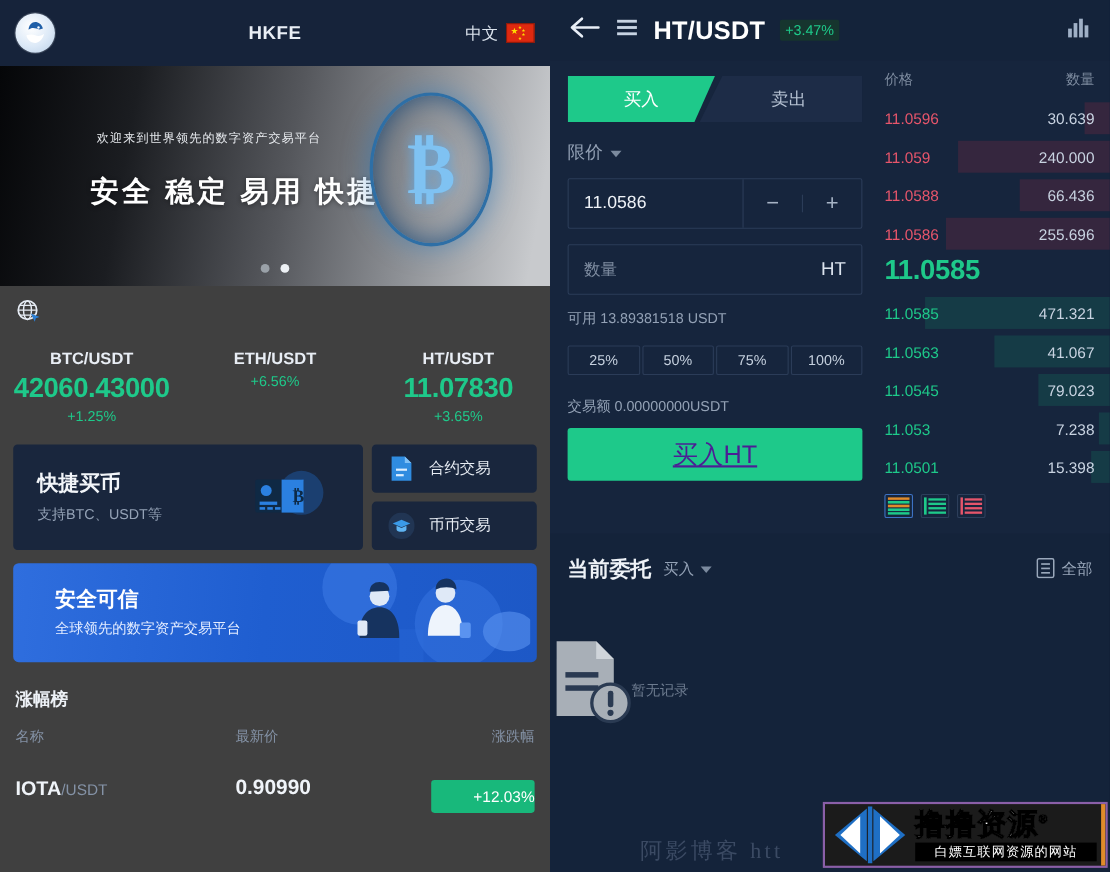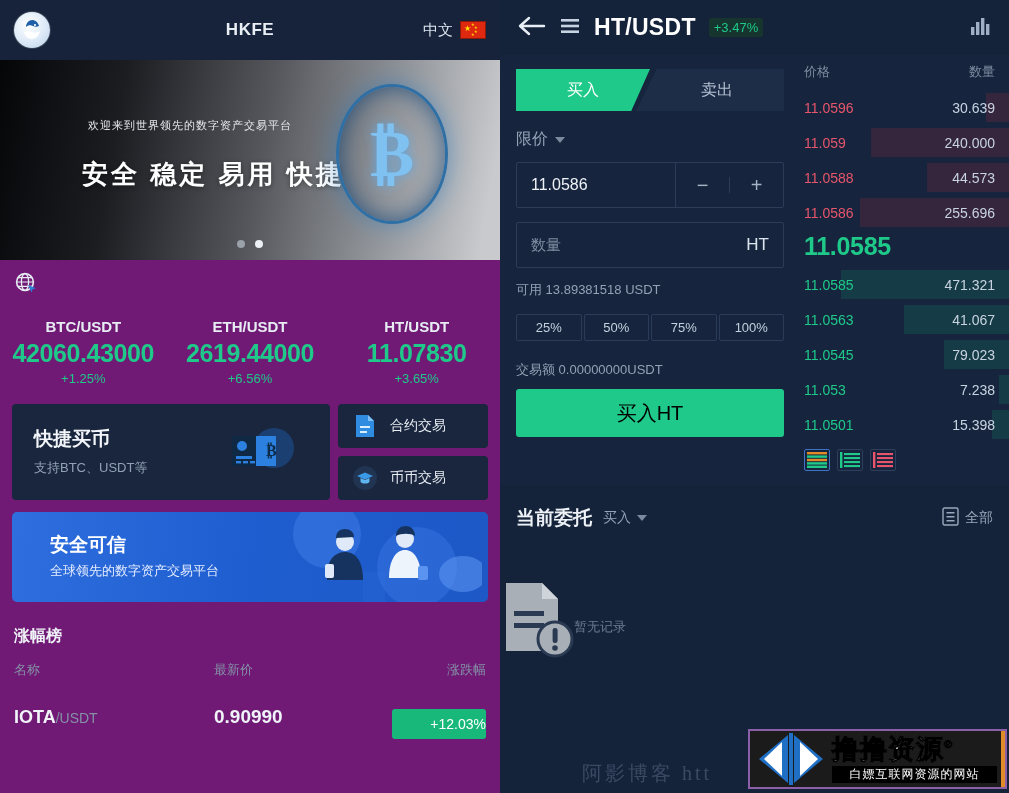--- a/index.html
+++ b/index.html
@@ -5,21 +5,21 @@
   * { box-sizing: border-box; margin: 0; padding: 0; }
   html, body {
     width: 1009px; height: 793px;
     background: #0e1a2b;
     font-family: "Liberation Sans", "DejaVu Sans", sans-serif;
     overflow: hidden;
   }
   .screen { width: 1009px; height: 793px; display: flex; position: relative; }
 
   
-  .left { width: 500px; height: 793px; background: #701a75; position: relative; overflow: hidden; }
+  .left { width: 500px; height: 793px; background: #404040; position: relative; overflow: hidden; }
 
   .l-header {
     height: 60px; background: #16233a; display: flex; align-items: center;
     padding: 0 14px; position: relative;
   }
   .logo-circle {
     width: 36px; height: 36px; border-radius: 50%;
     background: radial-gradient(circle at 40% 35%, #ffffff 0%, #dce9f7 55%, #b9cfe6 100%);
     display: flex; align-items: center; justify-content: center;
     box-shadow: 0 0 0 1px rgba(255,255,255,.15);
@@ -161,21 +161,21 @@
   .qty-unit { color: #dbe3ee; font-size: 17px; }
   .avail { color: #93a1b5; font-size: 13px; padding: 13px 0 0; }
   .pcts { display: flex; gap: 2px; padding-top: 15px; }
   .pct {
     flex: 1; border: 1px solid #2b3c58; border-radius: 2px; text-align: center;
     color: #c5d0de; font-size: 13px; padding: 5px 0;
   }
   .amt { color: #93a1b5; font-size: 13px; padding: 20px 0 10px; }
   .buy-btn {
     height: 48px; background: #1ec98a; border-radius: 3px; display: flex;
-    align-items: center; justify-content: center; color: #000000; font-size: 20px;
+    align-items: center; justify-content: center; color: #4c1d95; font-size: 23px; text-decoration: underline;
   }
 
   
   .book { flex: 1; padding: 8px 14px 0 4px; }
   .bk-head { display: flex; color: #7d8b9f; font-size: 13px; padding: 0 0 9px; }
   .bk-head .l { flex: 1; } .bk-head .r { text-align: right; }
   .bk-row { display: flex; align-items: center; height: 35px; position: relative; font-size: 14px; }
   .bk-bar { position: absolute; right: -14px; top: 3px; bottom: 3px; }
   .bk-p { flex: 1; position: relative; z-index: 2; }
   .bk-q { text-align: right; color: #c8d3e1; position: relative; z-index: 2; }
@@ -272,21 +272,20 @@
     </div>
 
     <div class="prices">
       <div class="price-col">
         <div class="pc-pair">BTC/USDT</div>
         <div class="pc-val">42060.43000</div>
         <div class="pc-chg">+1.25%</div>
       </div>
       <div class="price-col">
         <div class="pc-pair">ETH/USDT</div>
-        <div class="pc-val">2619.44000</div>
         <div class="pc-chg">+6.56%</div>
       </div>
       <div class="price-col">
         <div class="pc-pair">HT/USDT</div>
         <div class="pc-val">11.07830</div>
         <div class="pc-chg">+3.65%</div>
       </div>
     </div>
 
     <div class="cards">
@@ -449,21 +448,21 @@
           <span class="bk-q">30.639</span>
         </div>
         <div class="bk-row ask">
           <span class="bk-bar" style="width:72%"></span>
           <span class="bk-p">11.059</span>
           <span class="bk-q">240.000</span>
         </div>
         <div class="bk-row ask">
           <span class="bk-bar" style="width:43%"></span>
           <span class="bk-p">11.0588</span>
-          <span class="bk-q">44.573</span>
+          <span class="bk-q">66.436</span>
         </div>
         <div class="bk-row ask">
           <span class="bk-bar" style="width:78%"></span>
           <span class="bk-p">11.0586</span>
           <span class="bk-q">255.696</span>
         </div>
 
         <div class="last">11.0585</div>
 
         <div class="bk-row bid">

